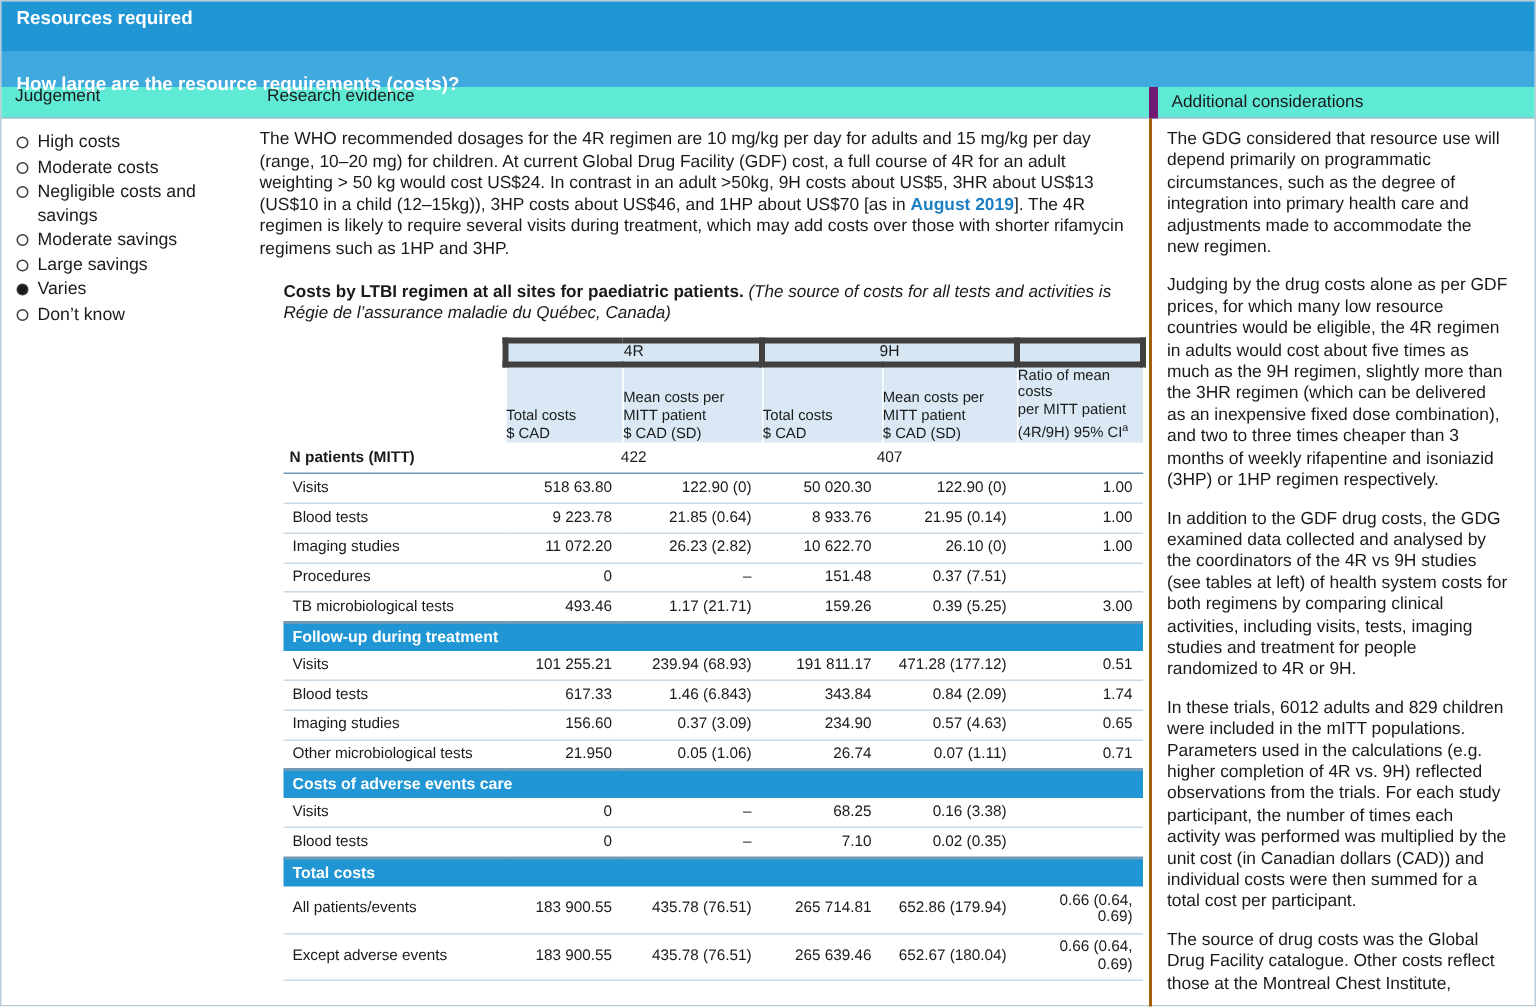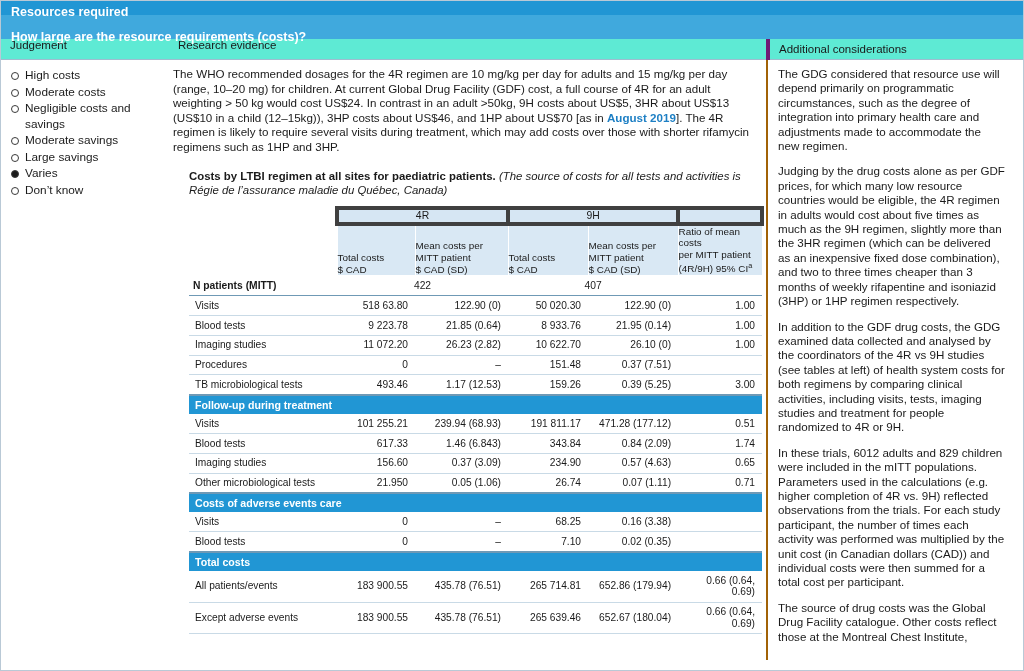--- a/index.html
+++ b/index.html
@@ -21,21 +21,21 @@
   }
 
   
   .banner-main {
     background: #2196d4;
     color: #ffffff;
     font-weight: bold;
     font-size: 12.5px;
     padding: 5px 10px 4px 10px;
     line-height: 1.1;
-    height: 14px;
+    height: 33px;
   }
   .banner-sub {
     background: #40a9dd;
     color: #ffffff;
     font-weight: bold;
     font-size: 12.5px;
     padding: 16px 10px 4px 10px;
     line-height: 1.1;
     height: 24px;
   }
@@ -48,21 +48,21 @@
     height: 21px;
     align-items: flex-start;
   }
   .colheads .ch {
     font-size: 11.5px;
     color: #1a1a1a;
     padding-left: 9px;
   }
   .ch-judgement { width: 168px; }
   .ch-research  { width: 597px; }
-  .ch-additional{ width: 257px; border-left: 4px solid #701a75; height:21px; line-height:21px;}
+  .ch-additional{ width: 257px; border-left: 6px solid #701a75; height:21px; line-height:21px;}
 
   
   .body-cols {
     display: flex;
     height: 600px;
   }
   .col-judgement {
     width: 168px;
     padding: 8px 6px 0 10px;
   }
@@ -320,21 +320,21 @@
               <td class="lbl">Procedures</td>
               <td class="val">0</td>
               <td class="val">–</td>
               <td class="val">151.48</td>
               <td class="val">0.37 (7.51)</td>
               <td class="val"></td>
             </tr>
             <tr class="data-row last-in-sec">
               <td class="lbl">TB microbiological tests</td>
               <td class="val">493.46</td>
-              <td class="val">1.17 (12.53)</td>
+              <td class="val">1.17 (21.71)</td>
               <td class="val">159.26</td>
               <td class="val">0.39 (5.25)</td>
               <td class="val">3.00</td>
             </tr>
             <tr class="section-bar">
               <td colspan="6">Follow-up during treatment</td>
             </tr>
             <tr class="data-row">
               <td class="lbl">Visits</td>
               <td class="val">101 255.21</td>

